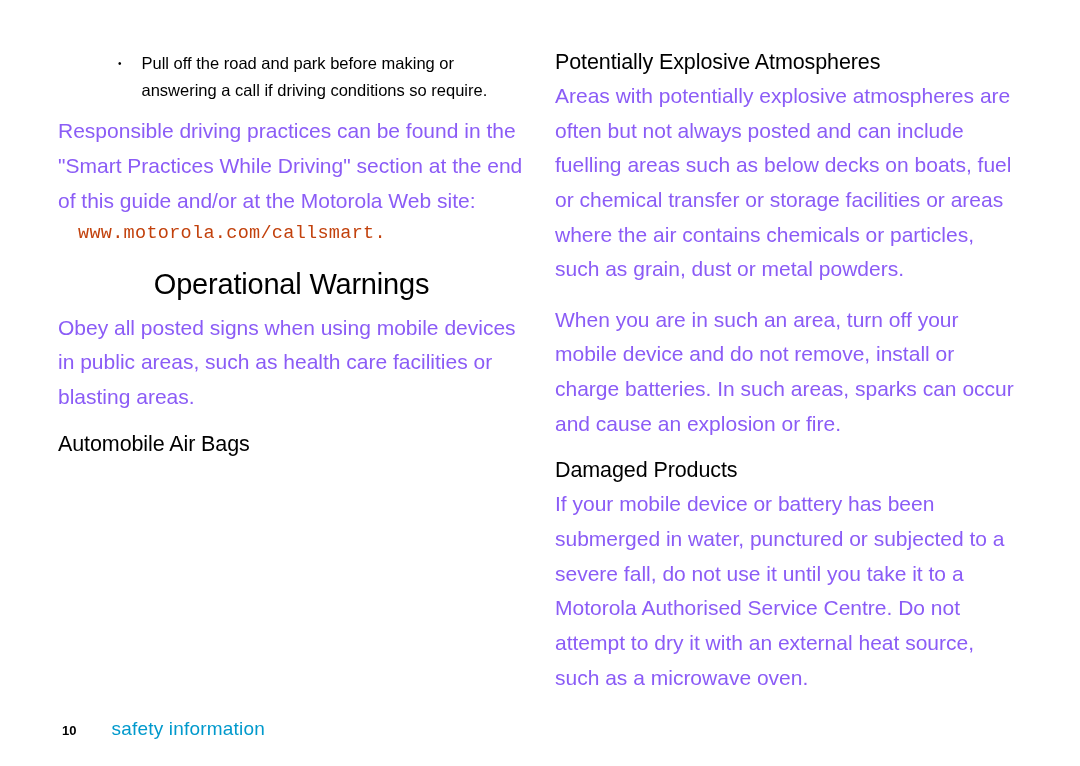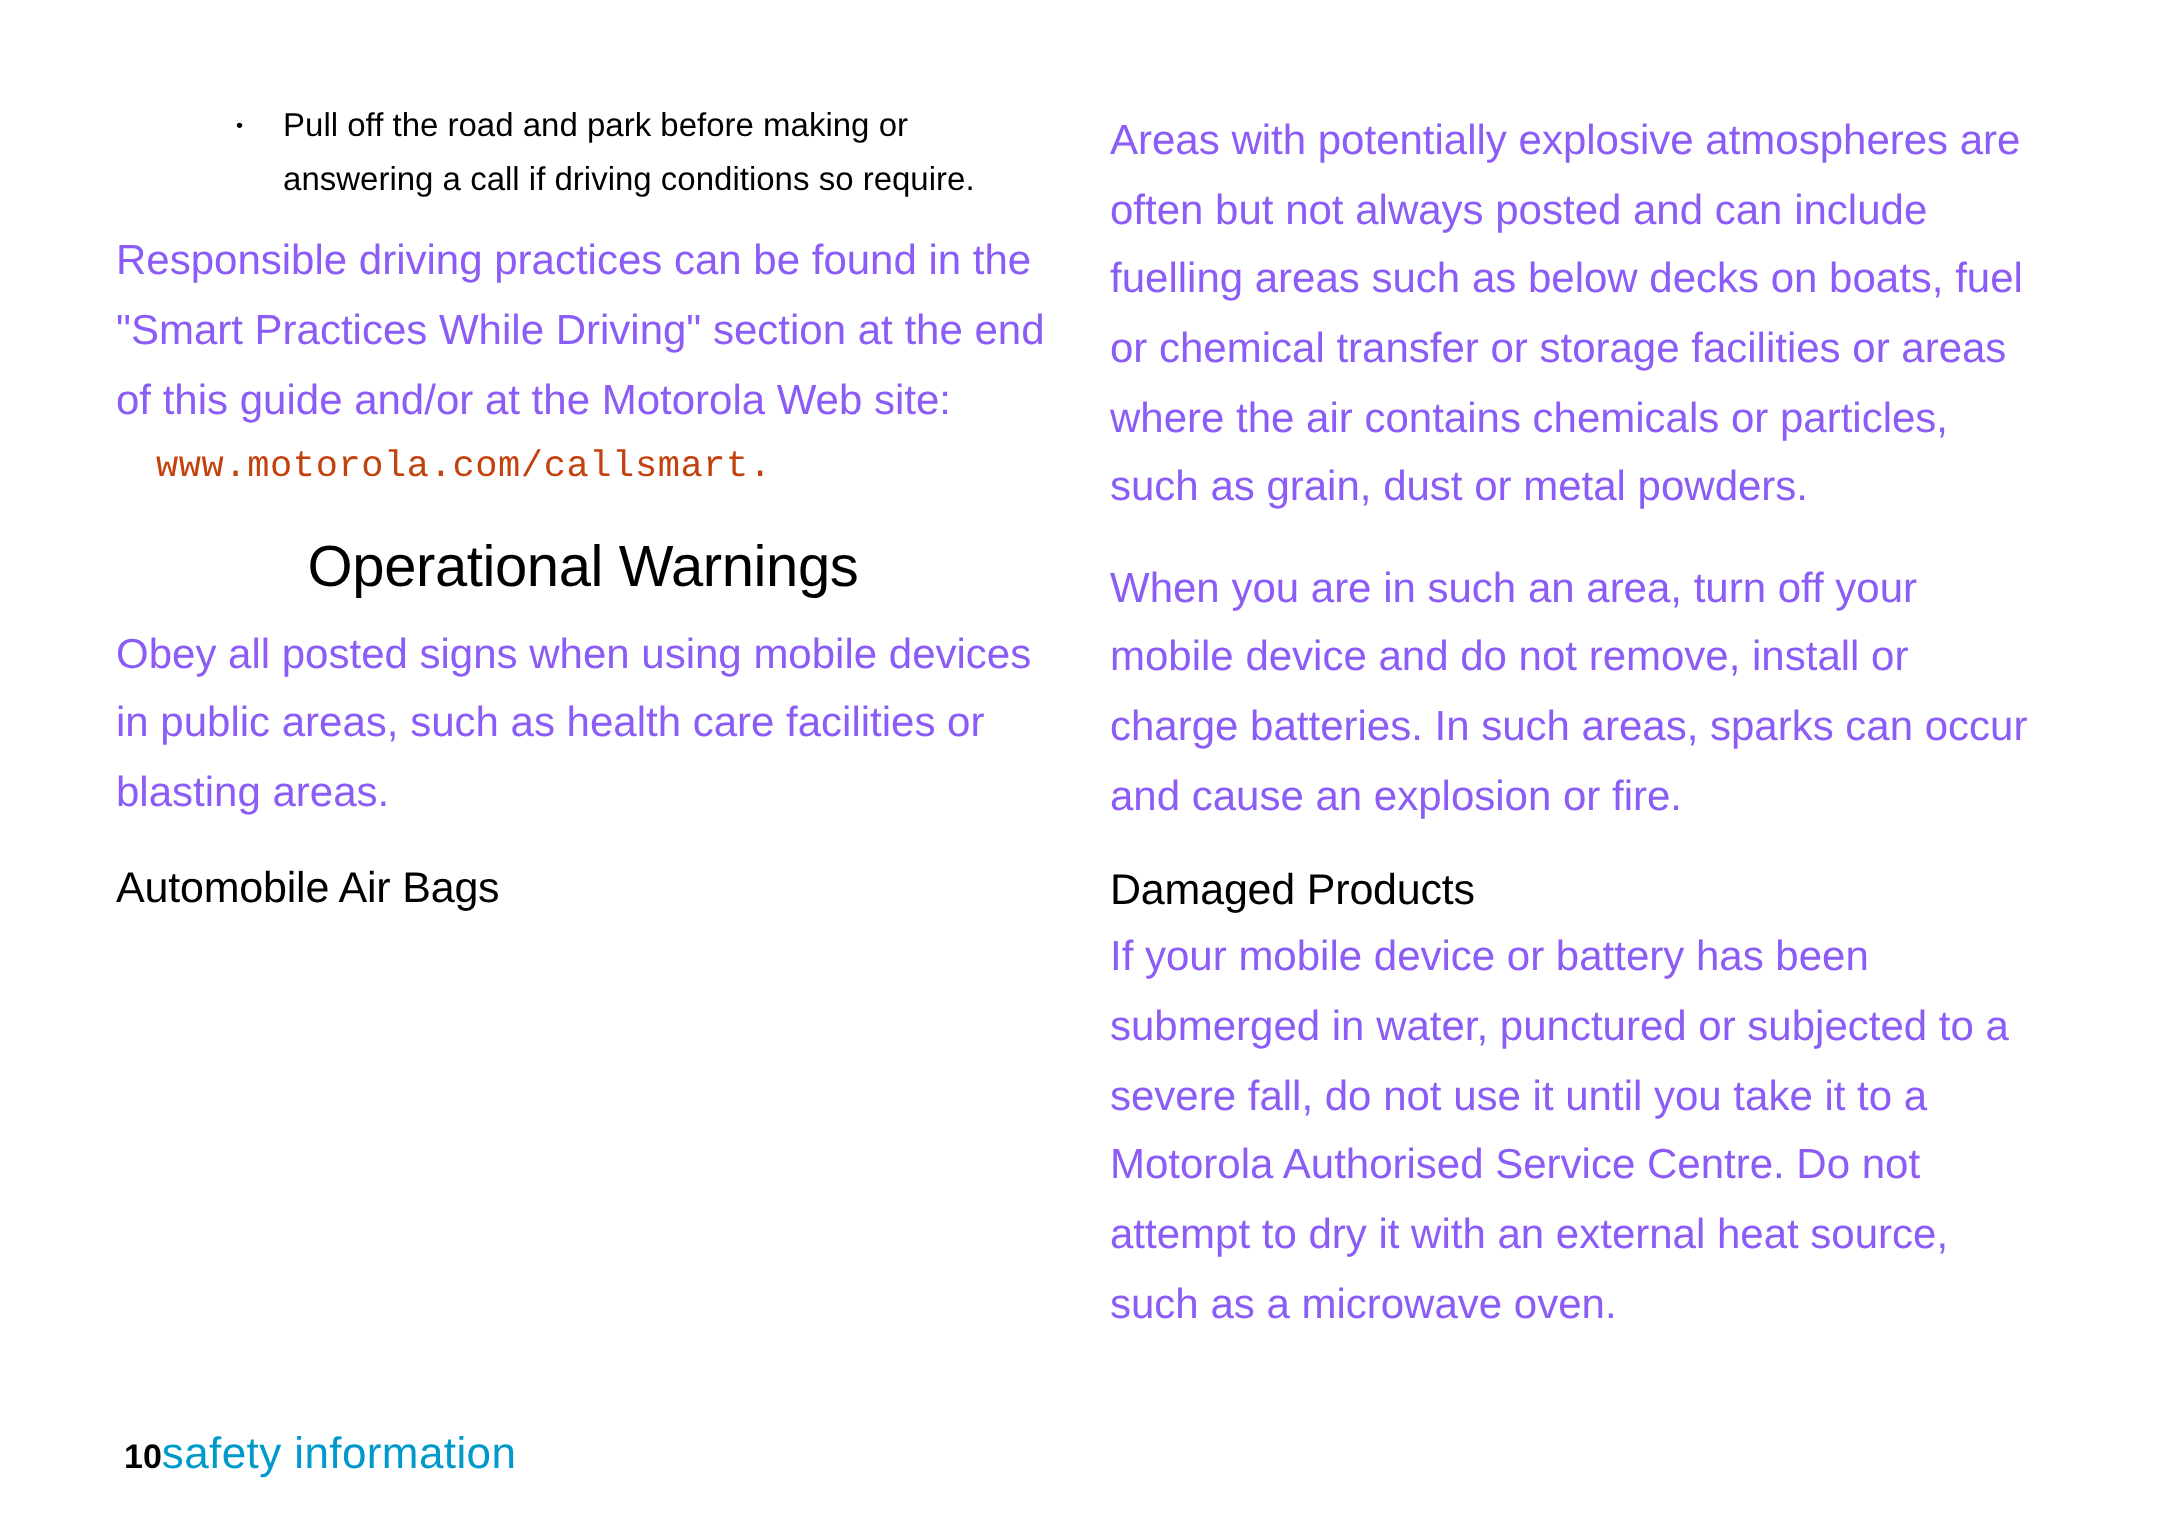--- a/index.html
+++ b/index.html
@@ -71,26 +71,27 @@
       margin-top: 0;
     }
     .footer {
       position: absolute;
       bottom: 26px;
       left: 62px;
       display: flex;
       align-items: baseline;
     }
     .page-number {
-      font-size: 17px;
+      font-size: 13px;
       font-weight: bold;
       color: #000;
+      margin-right: 35px;
     }
     .section-name {
-      font-size: 22px;
+      font-size: 19px;
       color: #0099cc;
       letter-spacing: 0.2px;
     }
     .para-spaced {
       margin-top: 16px;
     }
   </style>
 </head>
 <body>
 
@@ -101,20 +102,21 @@
       <span>Pull off the road and park before making or answering a call if driving conditions so require.</span>
     </div>
     <p class="body-text">Responsible driving practices can be found in the "Smart Practices While Driving" section at the end of this guide and/or at the Motorola Web site:</p>
     <p class="mono-text"><span>www.motorola.com/callsmart</span><span>.</span></p>
     <h1 class="heading-large">Operational Warnings</h1>
     <p class="body-text">Obey all posted signs when using mobile devices in public areas, such as health care facilities or blasting areas.</p>
     <h2 class="heading-medium">Automobile Air Bags</h2>
   </div>
 
   <div class="column">
+    <h2 class="heading-medium col2-first-heading">Potentially Explosive Atmospheres</h2>
     <p class="body-text">Areas with potentially explosive atmospheres are often but not always posted and can include fuelling areas such as below decks on boats, fuel or chemical transfer or storage facilities or areas where the air contains chemicals or particles, such as grain, dust or metal powders.</p>
     <p class="body-text para-spaced">When you are in such an area, turn off your mobile device and do not remove, install or charge batteries. In such areas, sparks can occur and cause an explosion or fire.</p>
     <h2 class="heading-medium">Damaged Products</h2>
     <p class="body-text">If your mobile device or battery has been submerged in water, punctured or subjected to a severe fall, do not use it until you take it to a Motorola Authorised Service Centre. Do not attempt to dry it with an external heat source, such as a microwave oven.</p>
   </div>
 </div>
 
 <div class="footer">
   <span class="page-number">10</span>
   <span class="section-name">safety information</span>

